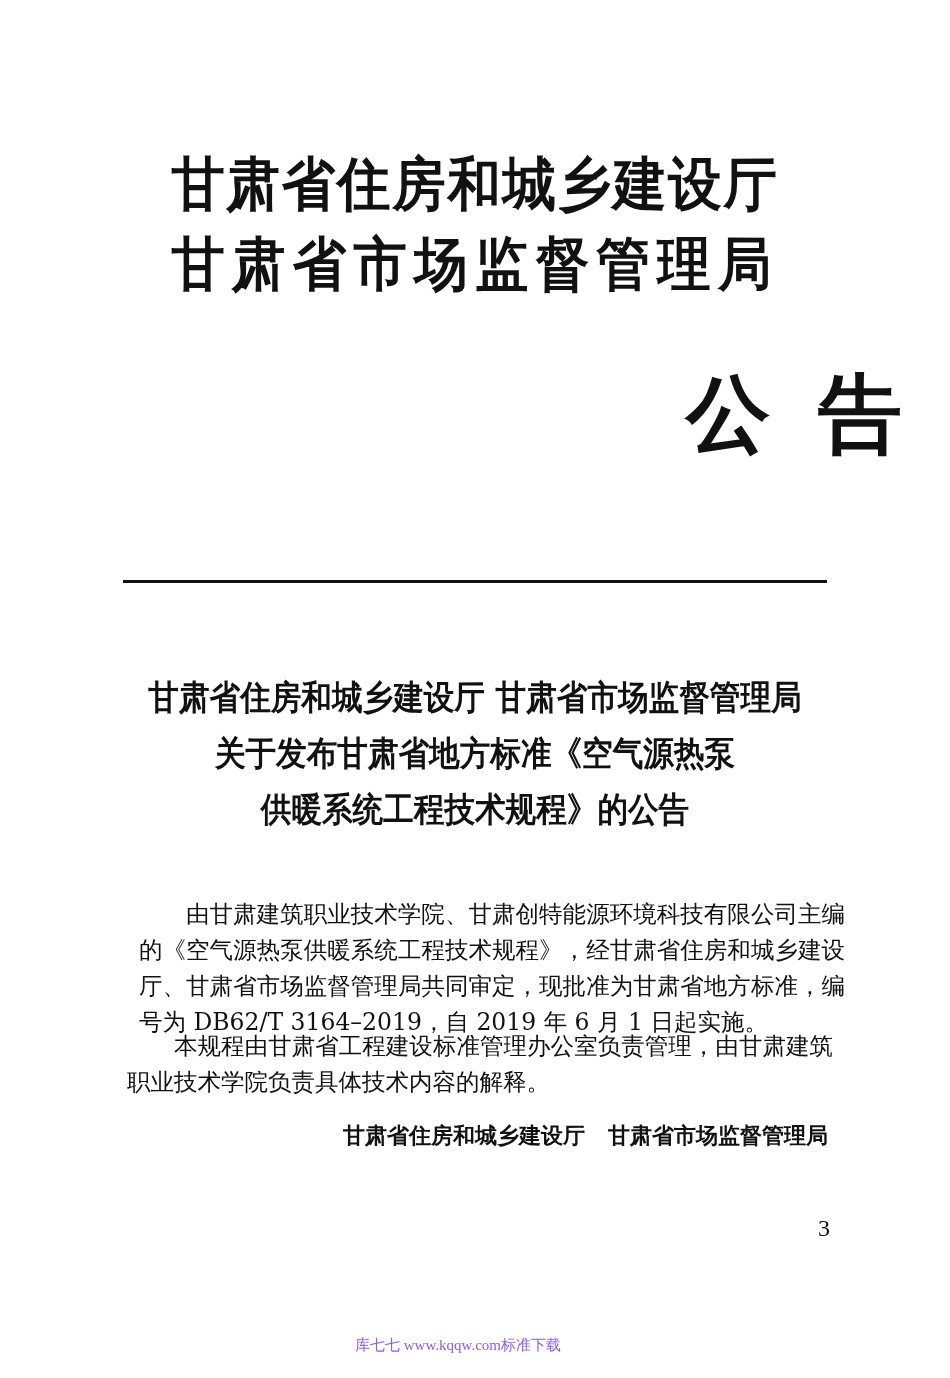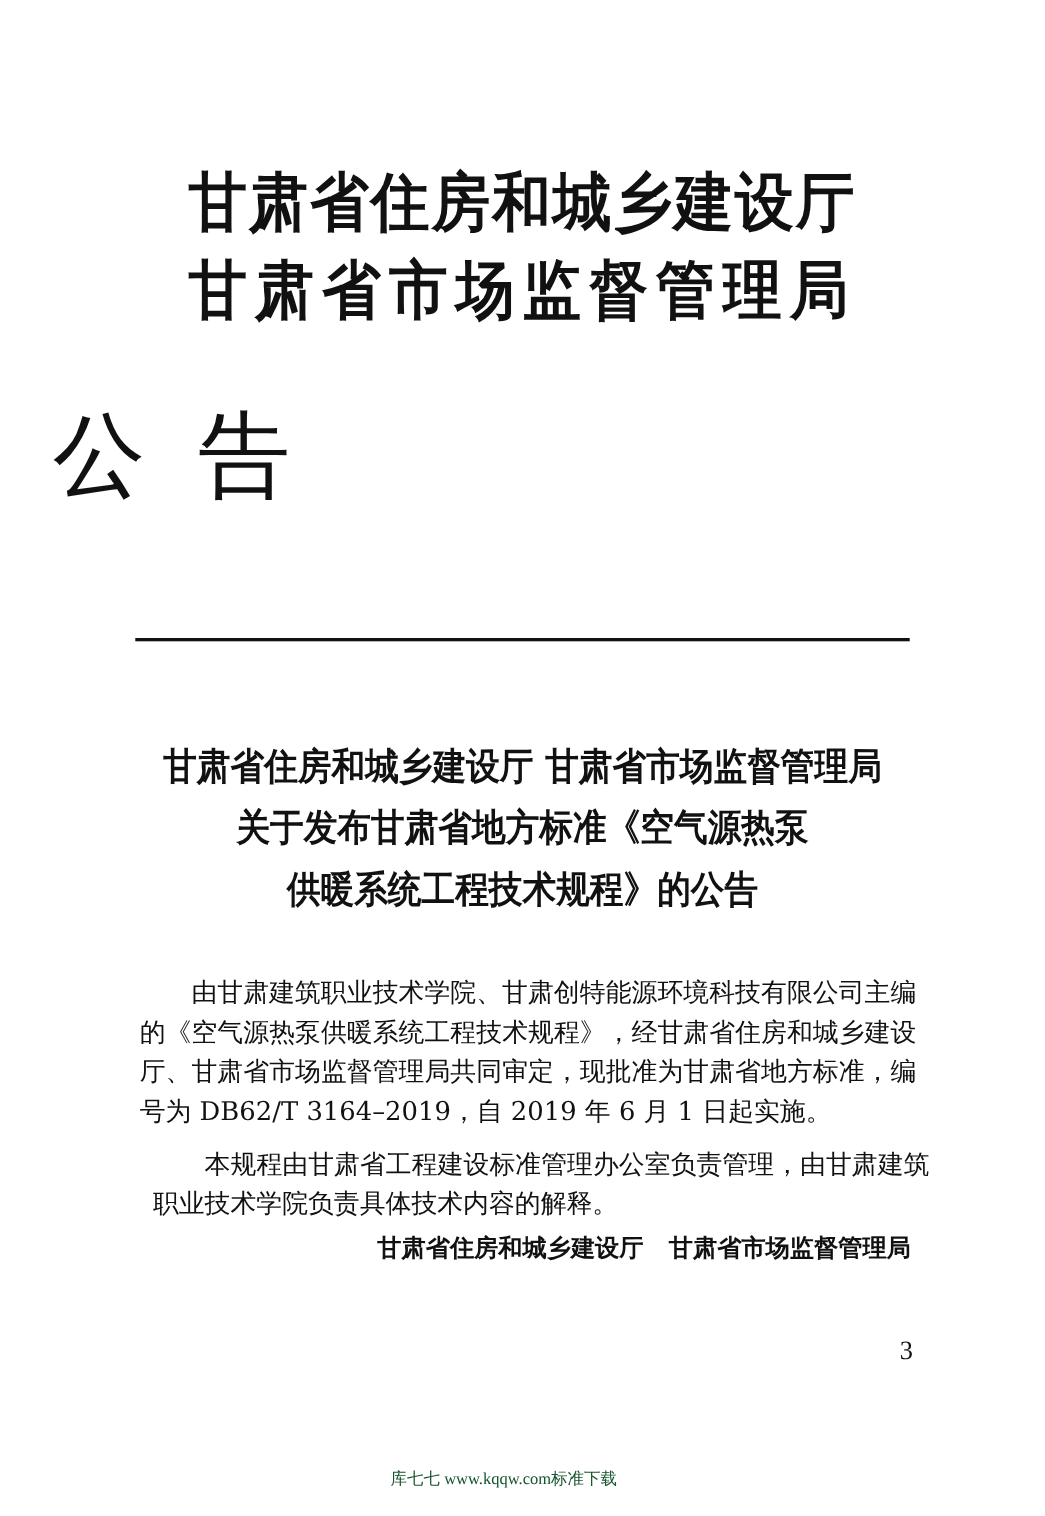--- a/index.html
+++ b/index.html
@@ -1,52 +1,52 @@
 <!DOCTYPE html>
 <html><head>
 <meta charset="utf-8">
 <style>
   html, body { margin: 0; padding: 0; background: #ffffff; }
   body { width: 950px; height: 1378px; position: relative; overflow: hidden; color: #111; font-family: "DejaVu Serif", "Liberation Serif", serif; }
   .page { position: absolute; left: 0; top: 4px; width: 950px; height: 1378px; }
   .issuer { position: absolute; left: 0; width: 950px; text-align: center; font-family: "DejaVu Serif", serif; font-weight: bold; font-size: 58px; letter-spacing: 2px; line-height: 64px; transform: scaleX(0.92); }
   .issuer.l1 { top: 148px; }
   .issuer.l2 { top: 228px; letter-spacing: 8px; }
-  .notice-title { position: absolute; left: 0; width: 950px; top: 360px; text-align: left; font-family: "DejaVu Serif", serif; font-weight: normal; font-size: 84px; letter-spacing: 48px; line-height: 100px; text-indent: 48px; }
+  .notice-title { position: absolute; left: 0; width: 950px; top: 360px; text-align: right; font-family: "DejaVu Serif", serif; font-weight: bold; font-size: 84px; letter-spacing: 48px; line-height: 100px; text-indent: 48px; }
   .doc-number { position: absolute; left: 0; width: 950px; top: 522px; text-align: center; font-family: "DejaVu Serif", "Liberation Serif", serif; font-size: 26px; letter-spacing: 3px; line-height: 36px; }
   .rule { position: absolute; left: 123px; top: 576px; width: 704px; height: 3px; background: #111; }
   .headline { position: absolute; left: 0; width: 950px; text-align: center; font-family: "DejaVu Serif", serif; font-weight: bold; font-size: 34px; line-height: 58px; transform: scaleX(0.9); }
   .headline.h1 { top: 664px; }
   .headline.h2 { top: 720px; }
   .headline.h3 { top: 776px; }
   .body-text { position: absolute; left: 123px; width: 706px; font-family: "DejaVu Serif", "Liberation Serif", serif; font-size: 23.5px; line-height: 36px; text-align: justify; }
   .para1 { top: 876px; }
   .para2 { top: 1020px; }
   .indent { text-indent: 47px; }
   .signatories { position: absolute; left: 258px; top: 1114px; width: 570px; text-align: right; font-family: "DejaVu Sans", sans-serif; font-weight: bold; font-size: 22px; line-height: 36px; white-space: pre; }
   .sign-date { position: absolute; left: 420px; top: 1150px; width: 240px; text-align: center; font-family: "DejaVu Serif", "Liberation Serif", serif; font-size: 22px; line-height: 36px; }
   .page-number { position: absolute; left: 800px; top: 1208px; width: 30px; text-align: right; font-family: "Liberation Serif", serif; font-size: 24px; line-height: 32px; }
-  .watermark { position: absolute; left: 0; width: 916px; top: 1330px; text-align: center; font-family: "Liberation Serif", serif; font-size: 15px; color: #14532d; line-height: 22px; }
+  .watermark { position: absolute; left: 0; width: 916px; top: 1330px; text-align: center; font-family: "Liberation Serif", serif; font-size: 15px; color: #8b5cf6; line-height: 22px; }
 </style>
 </head>
 <body>
 
 <div class="page">
   <div class="issuer l1">甘肃省住房和城乡建设厅</div>
   <div class="issuer l2">甘肃省市场监督管理局</div>
 
   <div class="notice-title">公告</div>
 
   <div class="rule"></div>
 
   <div class="headline h1">甘肃省住房和城乡建设厅 甘肃省市场监督管理局</div>
   <div class="headline h2">关于发布甘肃省地方标准《空气源热泵</div>
   <div class="headline h3">供暖系统工程技术规程》的公告</div>
 
-  <p class="body-text para1 indent" style="margin:4px">由甘肃建筑职业技术学院、甘肃创特能源环境科技有限公司主编的《空气源热泵供暖系统工程技术规程》，经甘肃省住房和城乡建设厅、甘肃省市场监督管理局共同审定，现批准为甘肃省地方标准，编号为 DB62/T 3164–2019，自 2019 年 6 月 1 日起实施。</p>
-  <p class="body-text para2 indent" style="margin:16px">本规程由甘肃省工程建设标准管理办公室负责管理，由甘肃建筑职业技术学院负责具体技术内容的解释。</p>
+  <p class="body-text para1 indent" style="margin:16px">由甘肃建筑职业技术学院、甘肃创特能源环境科技有限公司主编的《空气源热泵供暖系统工程技术规程》，经甘肃省住房和城乡建设厅、甘肃省市场监督管理局共同审定，现批准为甘肃省地方标准，编号为 DB62/T 3164–2019，自 2019 年 6 月 1 日起实施。</p>
+  <p class="body-text para2 indent" style="margin:4px">本规程由甘肃省工程建设标准管理办公室负责管理，由甘肃建筑职业技术学院负责具体技术内容的解释。</p>
 
   <div class="signatories">甘肃省住房和城乡建设厅   甘肃省市场监督管理局</div>
 
   <div class="page-number">3</div>
 
   <div class="watermark">库七七  www.kqqw.com标准下载</div>
 </div>
 
 </body></html>

